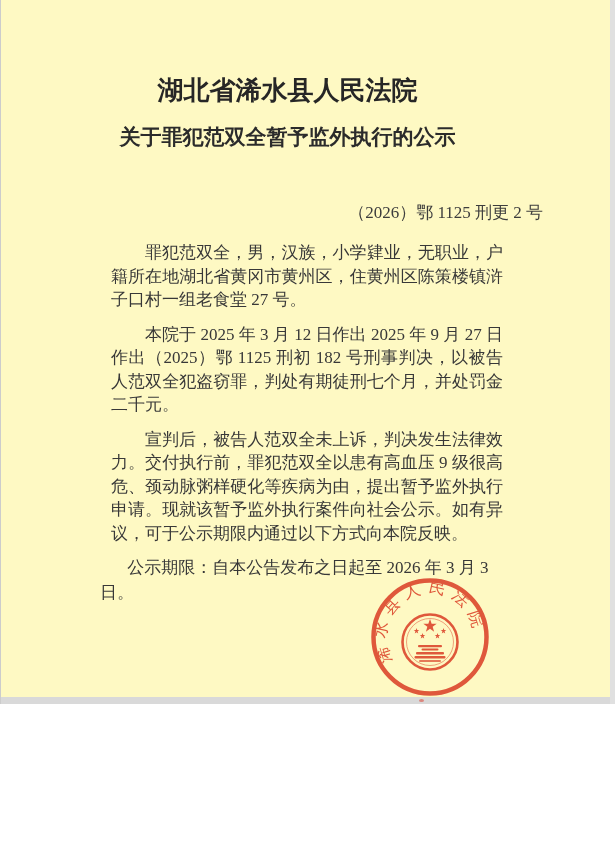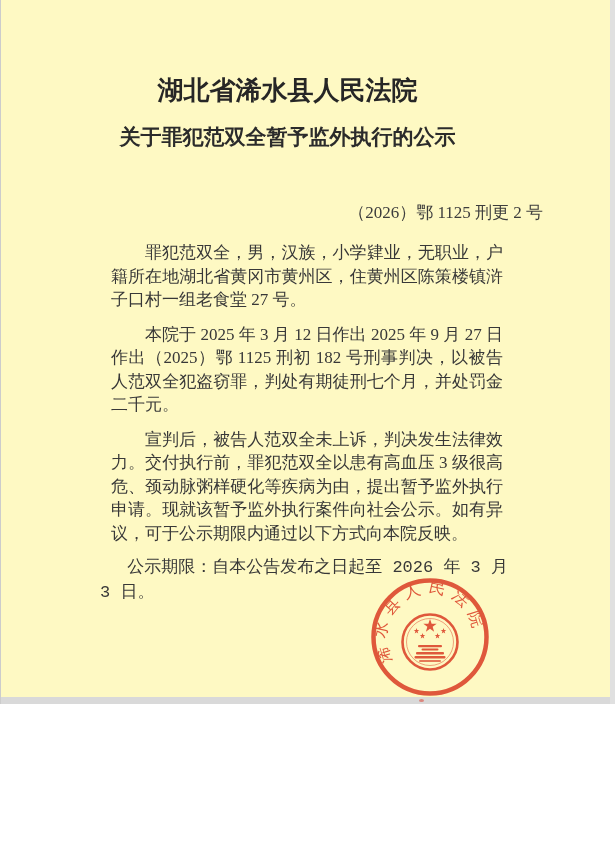--- a/index.html
+++ b/index.html
@@ -56,21 +56,21 @@
     width: 414px;
     font-size: 17px;
     line-height: 23.5px;
     text-align: justify;
     color: #383838;
   }
   .body-text p {
     margin: 11px;
     text-indent: 2em;
   }
-  .notice-block { margin-top: 7px; font-family: Liberation Mono, monospace; }
+  .notice-block { margin-top: 7px; }
   .notice-line {
     text-indent: 1.6em;
     line-height: 24.5px;
     text-align: left;
   }
   .issue-date {
     position: absolute;
     top: 597px;
     left: 364px;
     font-size: 16px;
@@ -107,21 +107,21 @@
 
   <h1 class="court-title">湖北省浠水县人民法院</h1>
 
   <h2 class="announce-title">关于罪犯范双全暂予监外执行的公示</h2>
 
   <div class="case-number">（2026）鄂 1125 刑更 2 号</div>
 
   <div class="body-text">
     <p>罪犯范双全，男，汉族，小学肄业，无职业，户籍所在地湖北省黄冈市黄州区，住黄州区陈策楼镇浒子口村一组老食堂 27 号。</p>
     <p>本院于 2025 年 3 月 12 日作出 2025 年 9 月 27 日作出（2025）鄂 1125 刑初 182 号刑事判决，以被告人范双全犯盗窃罪，判处有期徒刑七个月，并处罚金二千元。</p>
-    <p>宣判后，被告人范双全未上诉，判决发生法律效力。交付执行前，罪犯范双全以患有高血压 3 级很高危、颈动脉粥样硬化等疾病为由，提出暂予监外执行申请。现就该暂予监外执行案件向社会公示。如有异议，可于公示期限内通过以下方式向本院反映。</p>
+    <p>宣判后，被告人范双全未上诉，判决发生法律效力。交付执行前，罪犯范双全以患有高血压 9 级很高危、颈动脉粥样硬化等疾病为由，提出暂予监外执行申请。现就该暂予监外执行案件向社会公示。如有异议，可于公示期限内通过以下方式向本院反映。</p>
 
     <div class="notice-block">
       <div class="notice-line">公示期限：自本公告发布之日起至 2026 年 3 月 3 日。</div>
     </div>
   </div>
 
 
   <svg class="seal" viewBox="0 0 122 122">
 
     <g fill="none" stroke-width="4.5" stroke="#dc4334">

